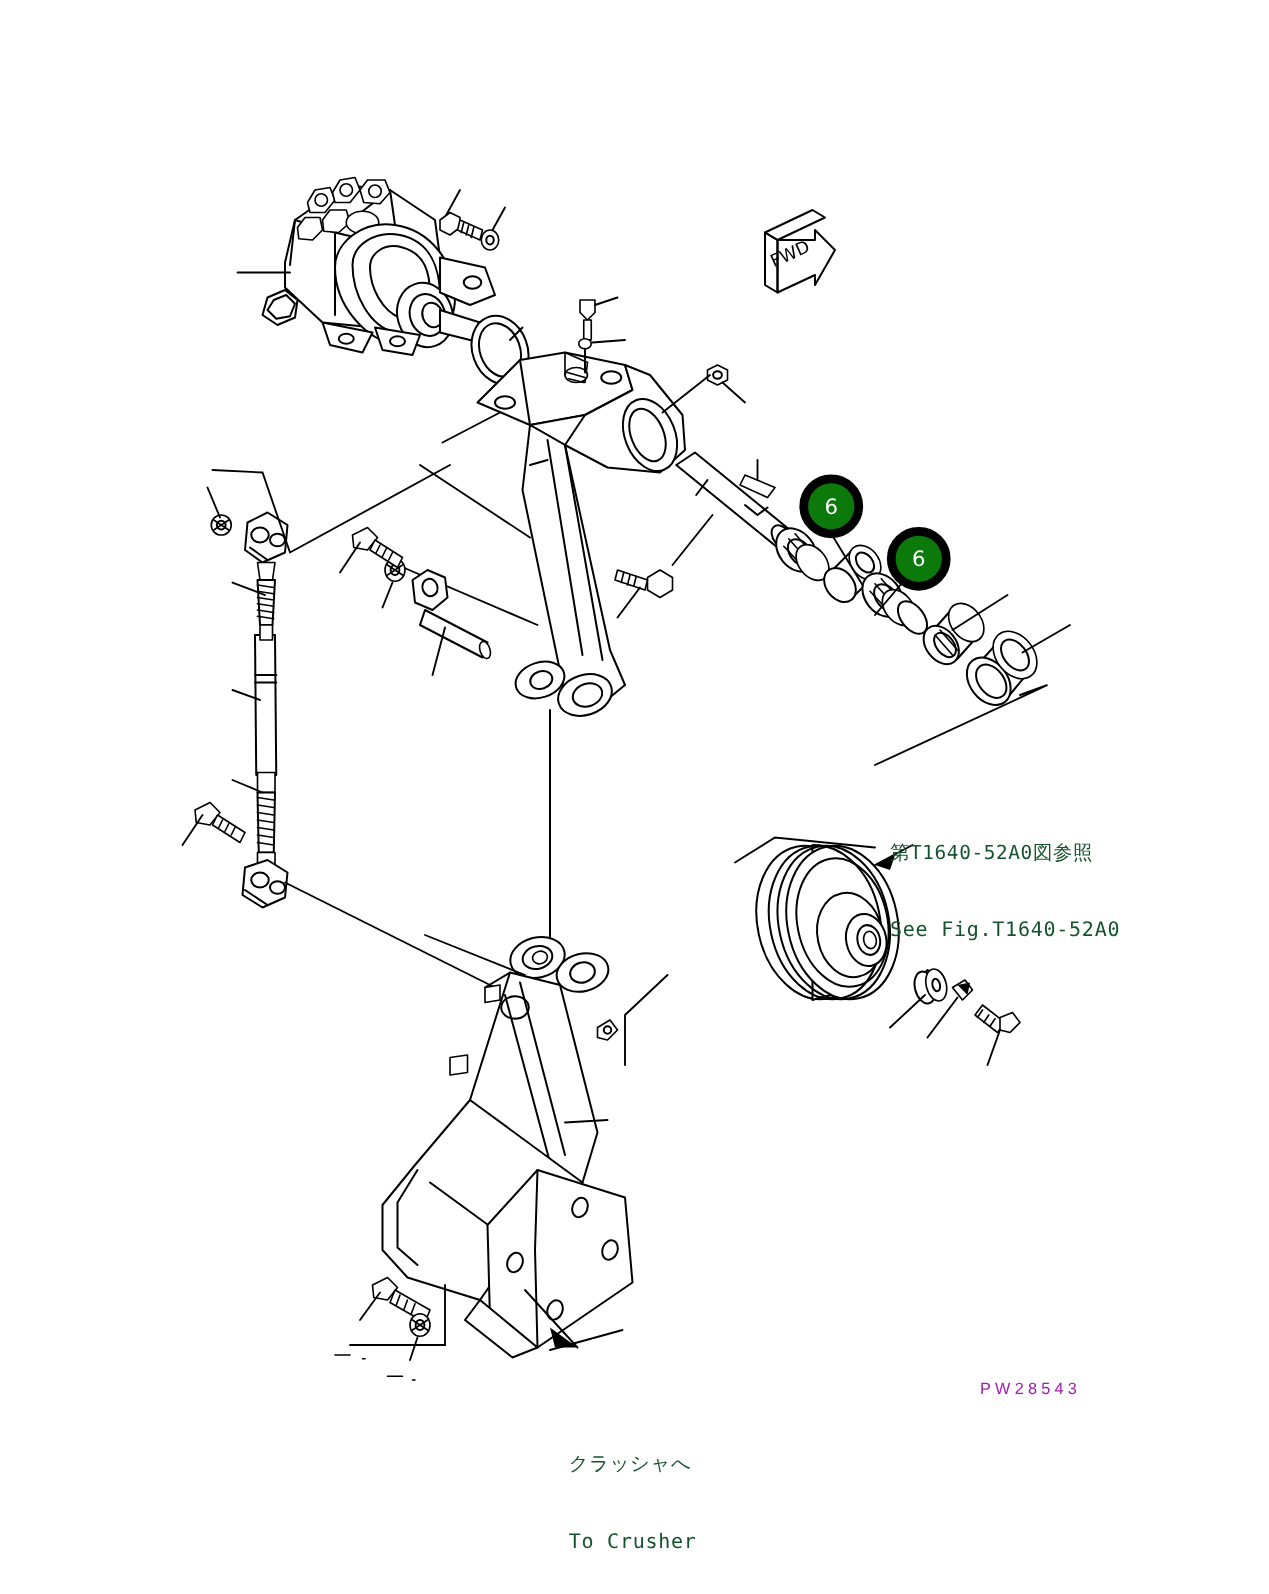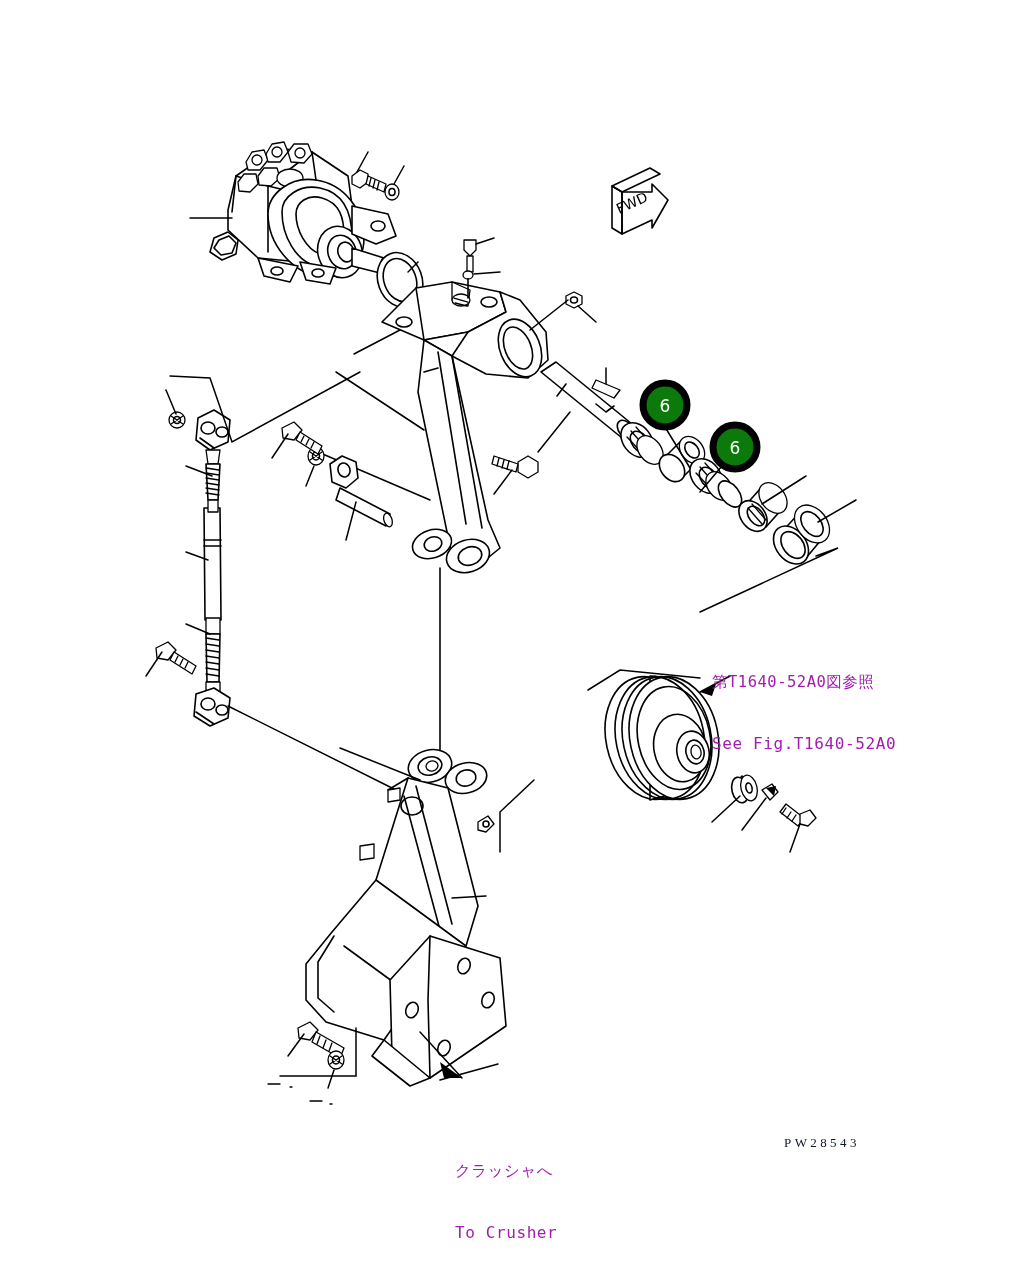--- a/index.html
+++ b/index.html
@@ -8,24 +8,24 @@
   svg.art{position:absolute;left:0;top:0;width:1015px;height:1275px;}
   .ln{fill:none;stroke:#000;stroke-width:1.6;stroke-linecap:round;stroke-linejoin:round;}
   .thin{fill:none;stroke:#000;stroke-width:1.3;stroke-linecap:round;stroke-linejoin:round;}
   .lead{fill:none;stroke:#000;stroke-width:1.5;stroke-linecap:round;}
   .wht{fill:#ffffff;stroke:#000;stroke-width:1.6;stroke-linejoin:round;stroke-linecap:round;}
   .wht2{fill:#ffffff;stroke:#000;stroke-width:1.3;stroke-linejoin:round;stroke-linecap:round;}
   .blk{fill:#000;stroke:none;}
   .badge-ring{fill:none;stroke:#000;stroke-width:7;}
   .badge-fill{stroke:none;}
   .badge-num{fill:#ffffff;font-family:"DejaVu Sans",sans-serif;font-size:17px;text-anchor:middle;dominant-baseline:central;}
-  .note{position:absolute;font-family:"DejaVu Sans Mono",monospace;color:#a21caf;white-space:pre;line-height:1.28;}
+  .note{position:absolute;font-family:"DejaVu Sans Mono",monospace;color:#14532d;white-space:pre;line-height:1.28;}
   .note-jp{font-size:15.5px;letter-spacing:0.5px;}
   .note-en{font-size:16px;letter-spacing:0.6px;text-align:center;}
-  .dwgno{position:absolute;font-family:Liberation Serif, serif;font-size:13px;letter-spacing:3.4px;color:#0f172a;margin-top:32px;}
+  .dwgno{position:absolute;font-family:Liberation Sans, sans-serif;font-size:13px;letter-spacing:3.4px;color:#a21caf;}
   .fwdtxt{font-family:"DejaVu Sans",sans-serif;font-size:14px;fill:#000;}
 </style>
 </head>
 <body>
 
 <div id="sheet">
 
   <svg class="art" viewBox="0 0 1015 1275">
 
     <g>

